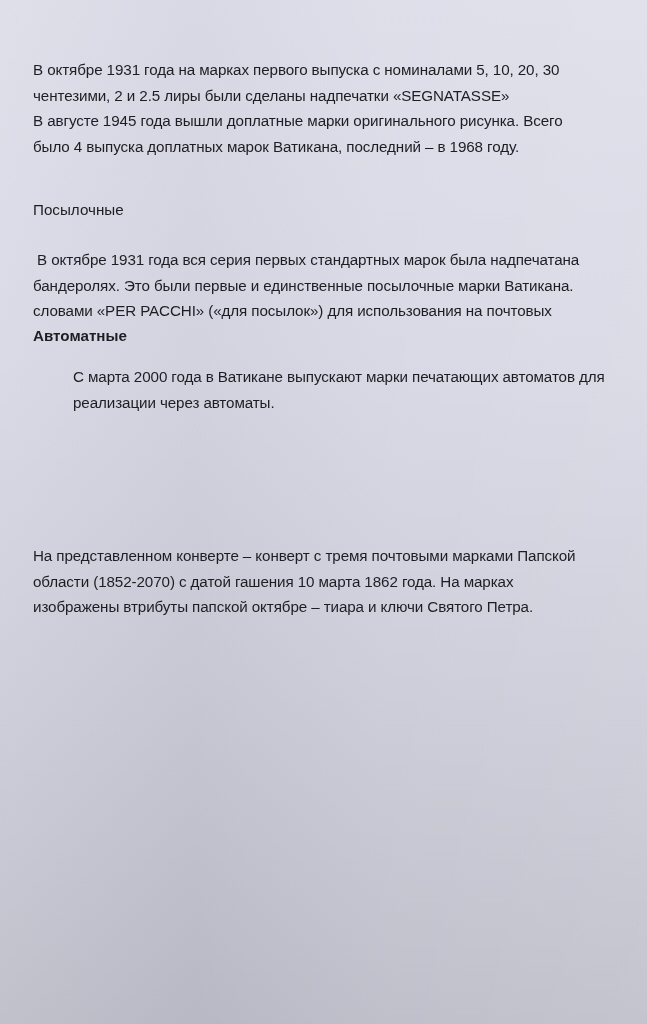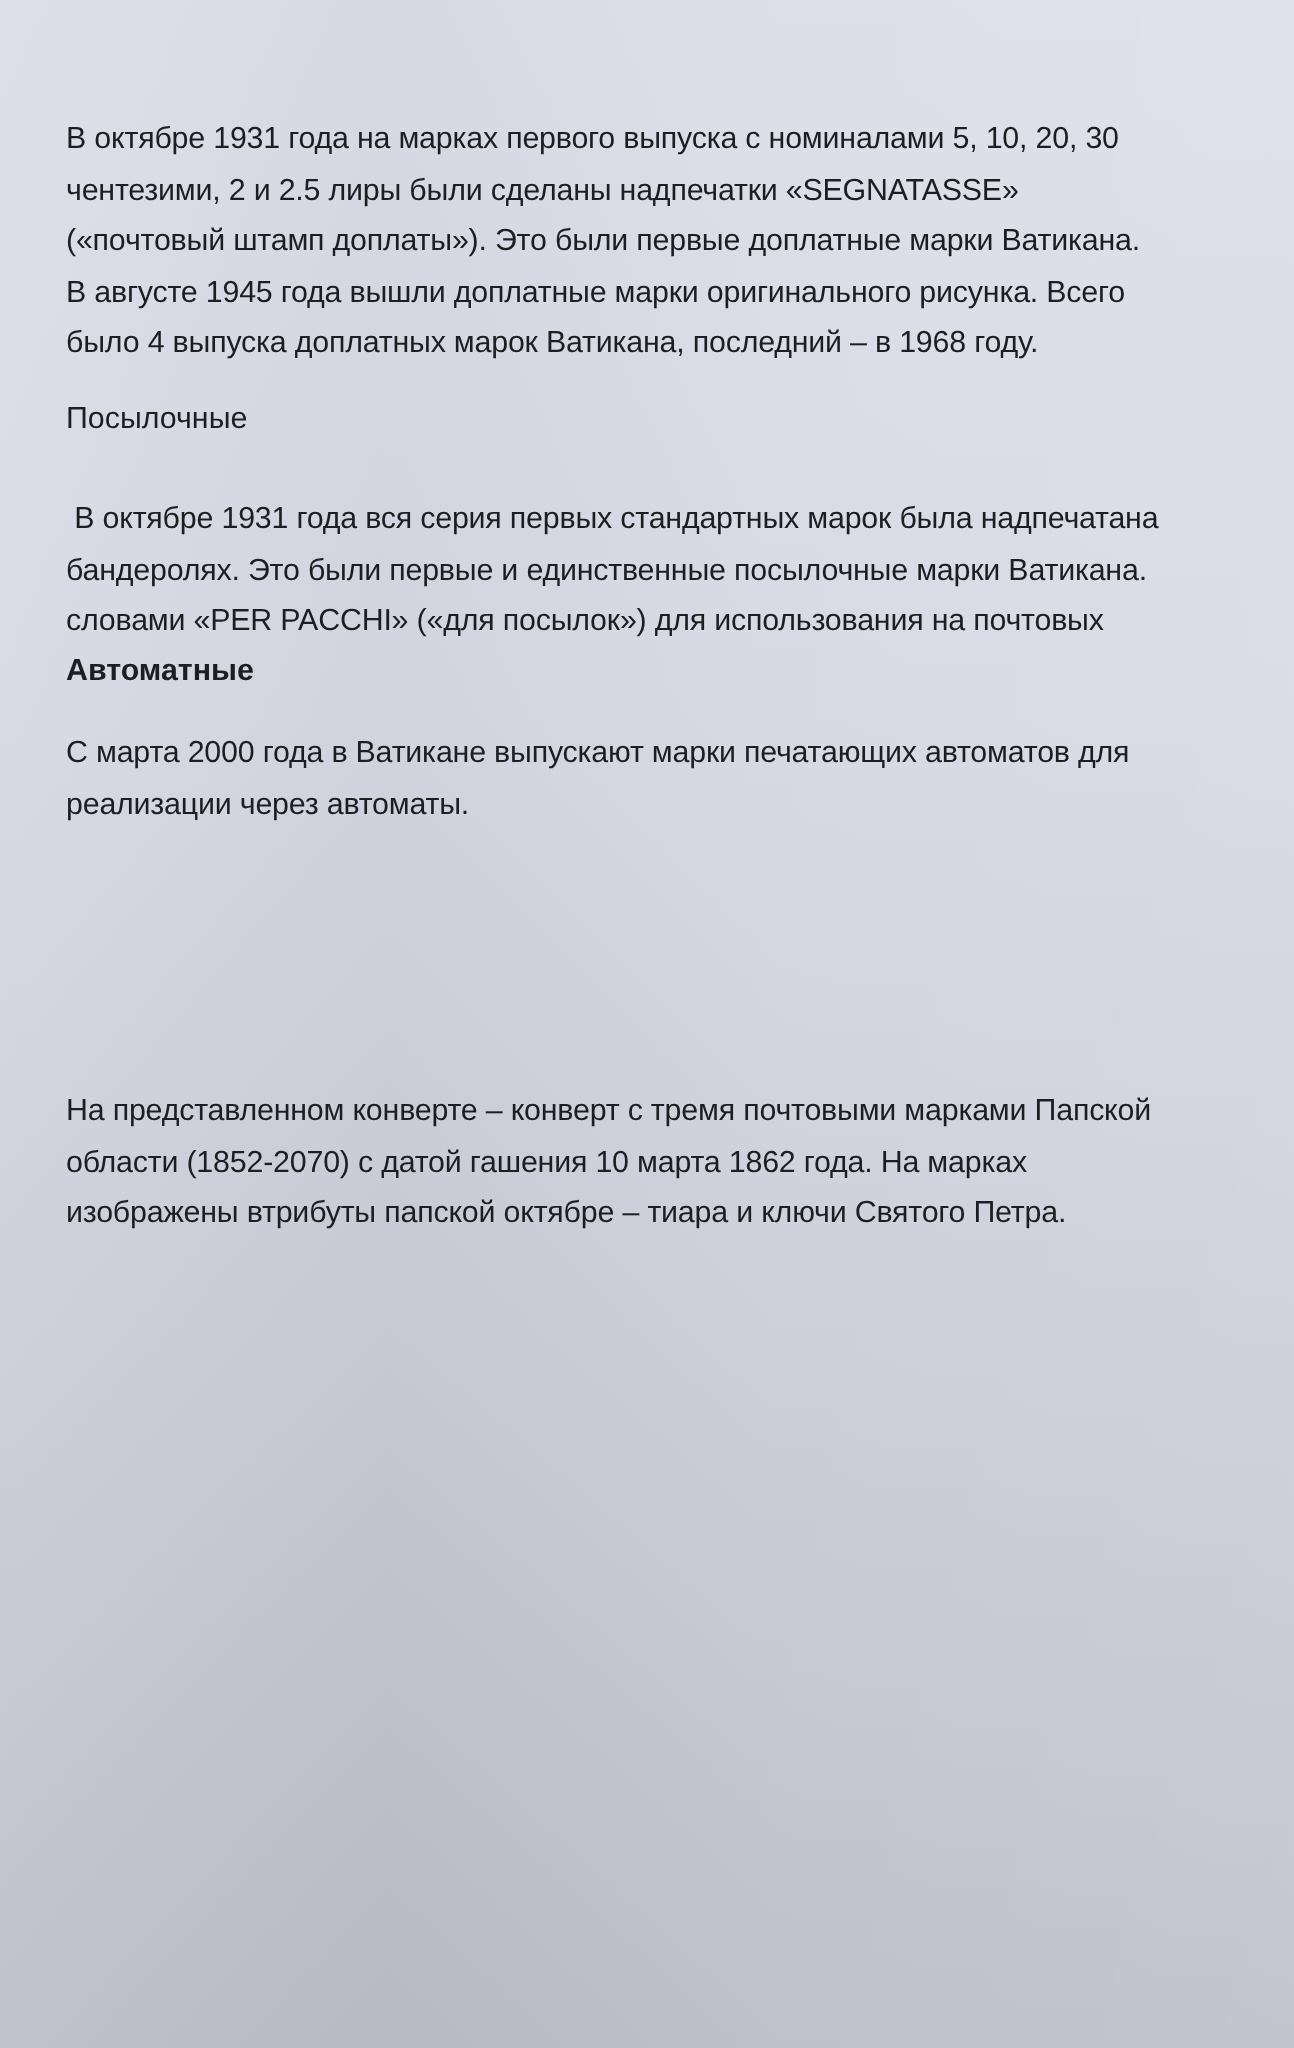--- a/index.html
+++ b/index.html
@@ -39,32 +39,31 @@
       left: 33px;
       font-size: 15.2px;
       line-height: 20px;
       margin: 0;
       white-space: nowrap;
     }
     #para-1 { top: 57px; }
     #heading-parcels { top: 200px; }
     #para-2 { top: 234px; margin-top: 13px; }
     #heading-automatic { top: 326px; }
-    #para-3 { top: 364px; }
+    #para-3 { top: 364px; margin-left: 40px; }
     #para-4 { top: 543px; }
   </style>
 </head>
 <body>
 
 <div class="page">
 
   <div class="block" id="para-1">
     <p>В октябре 1931 года на марках первого выпуска с номиналами 5, 10, 20, 30</p>
     <p>чентезими, 2 и 2.5 лиры были сделаны надпечатки «SEGNATASSE»</p>
-    <p>(«почтовый штамп доплаты»). Это были первые доплатные марки Ватикана.</p>
     <p>В августе 1945 года вышли доплатные марки оригинального рисунка. Всего</p>
     <p>было 4 выпуска доплатных марок Ватикана, последний – в 1968 году.</p>
   </div>
 
   <h2 class="heading" id="heading-parcels" style="font-weight:normal;">Посылочные</h2>
 
   <div class="block" id="para-2">
     <p style="white-space:pre;"> В октябре 1931 года вся серия первых стандартных марок была надпечатана</p>
     <p>бандеролях. Это были первые и единственные посылочные марки Ватикана.</p>
     <p>словами «PER PACCHI» («для посылок») для использования на почтовых</p>

